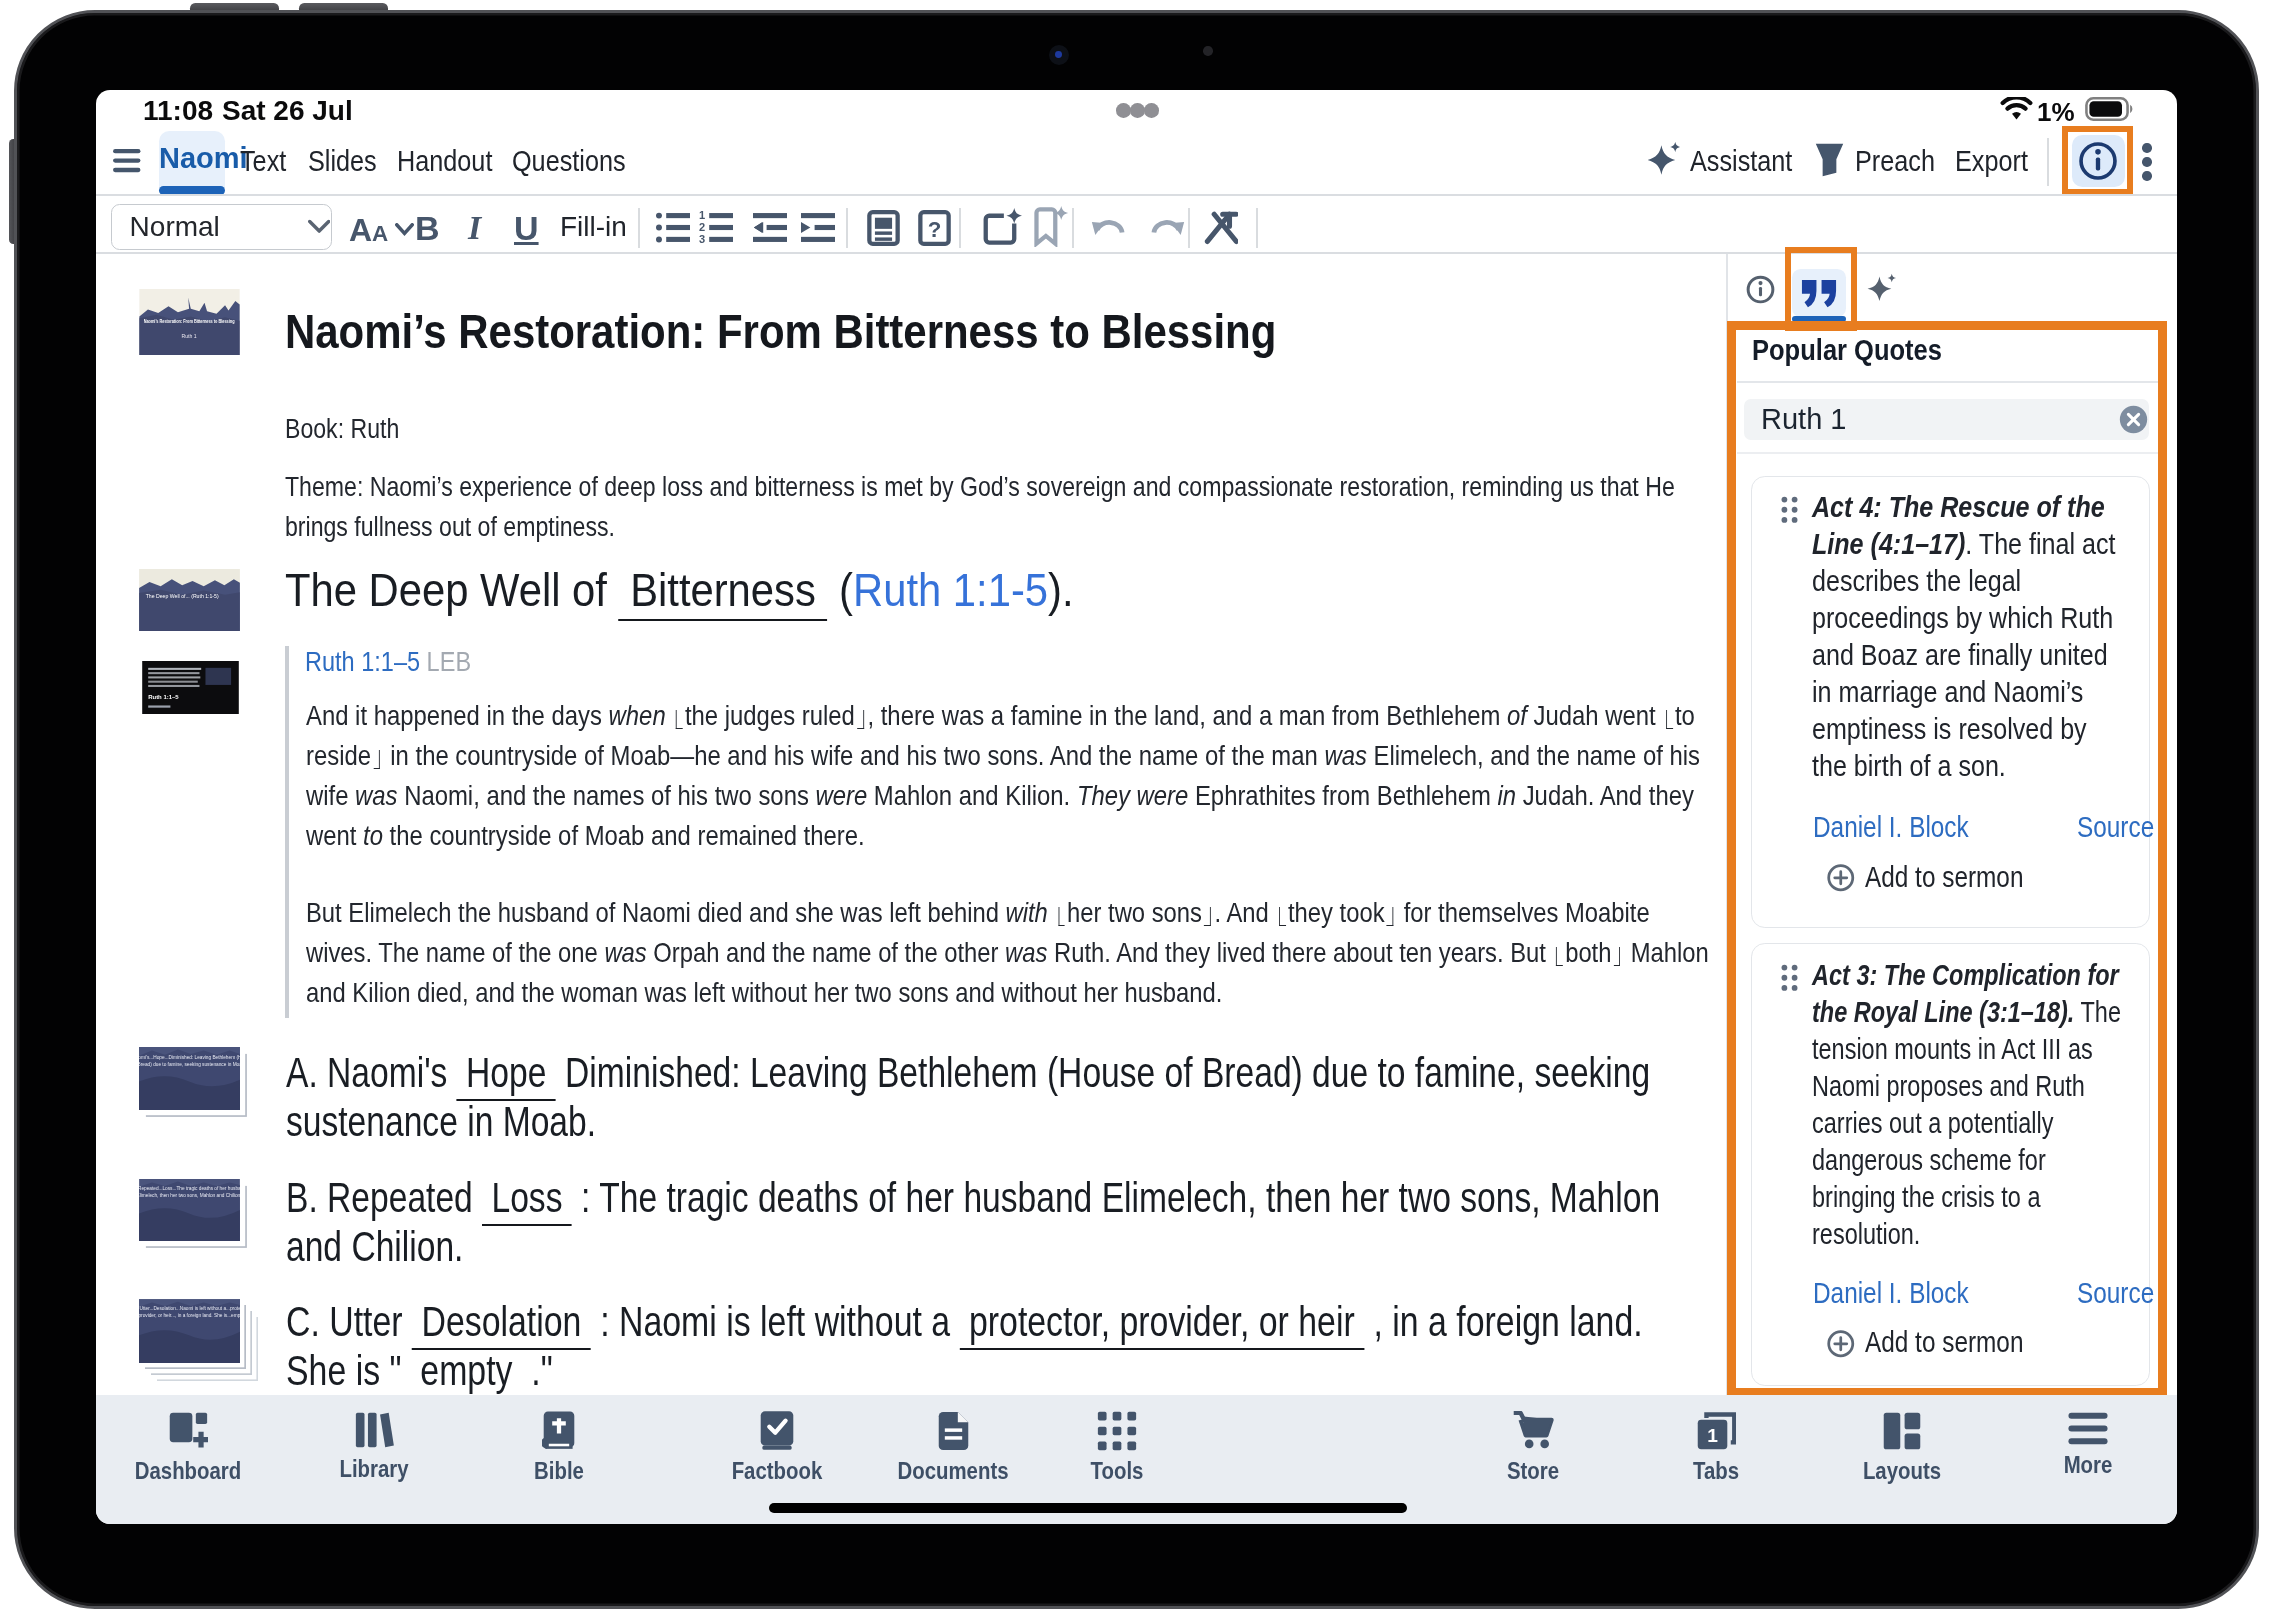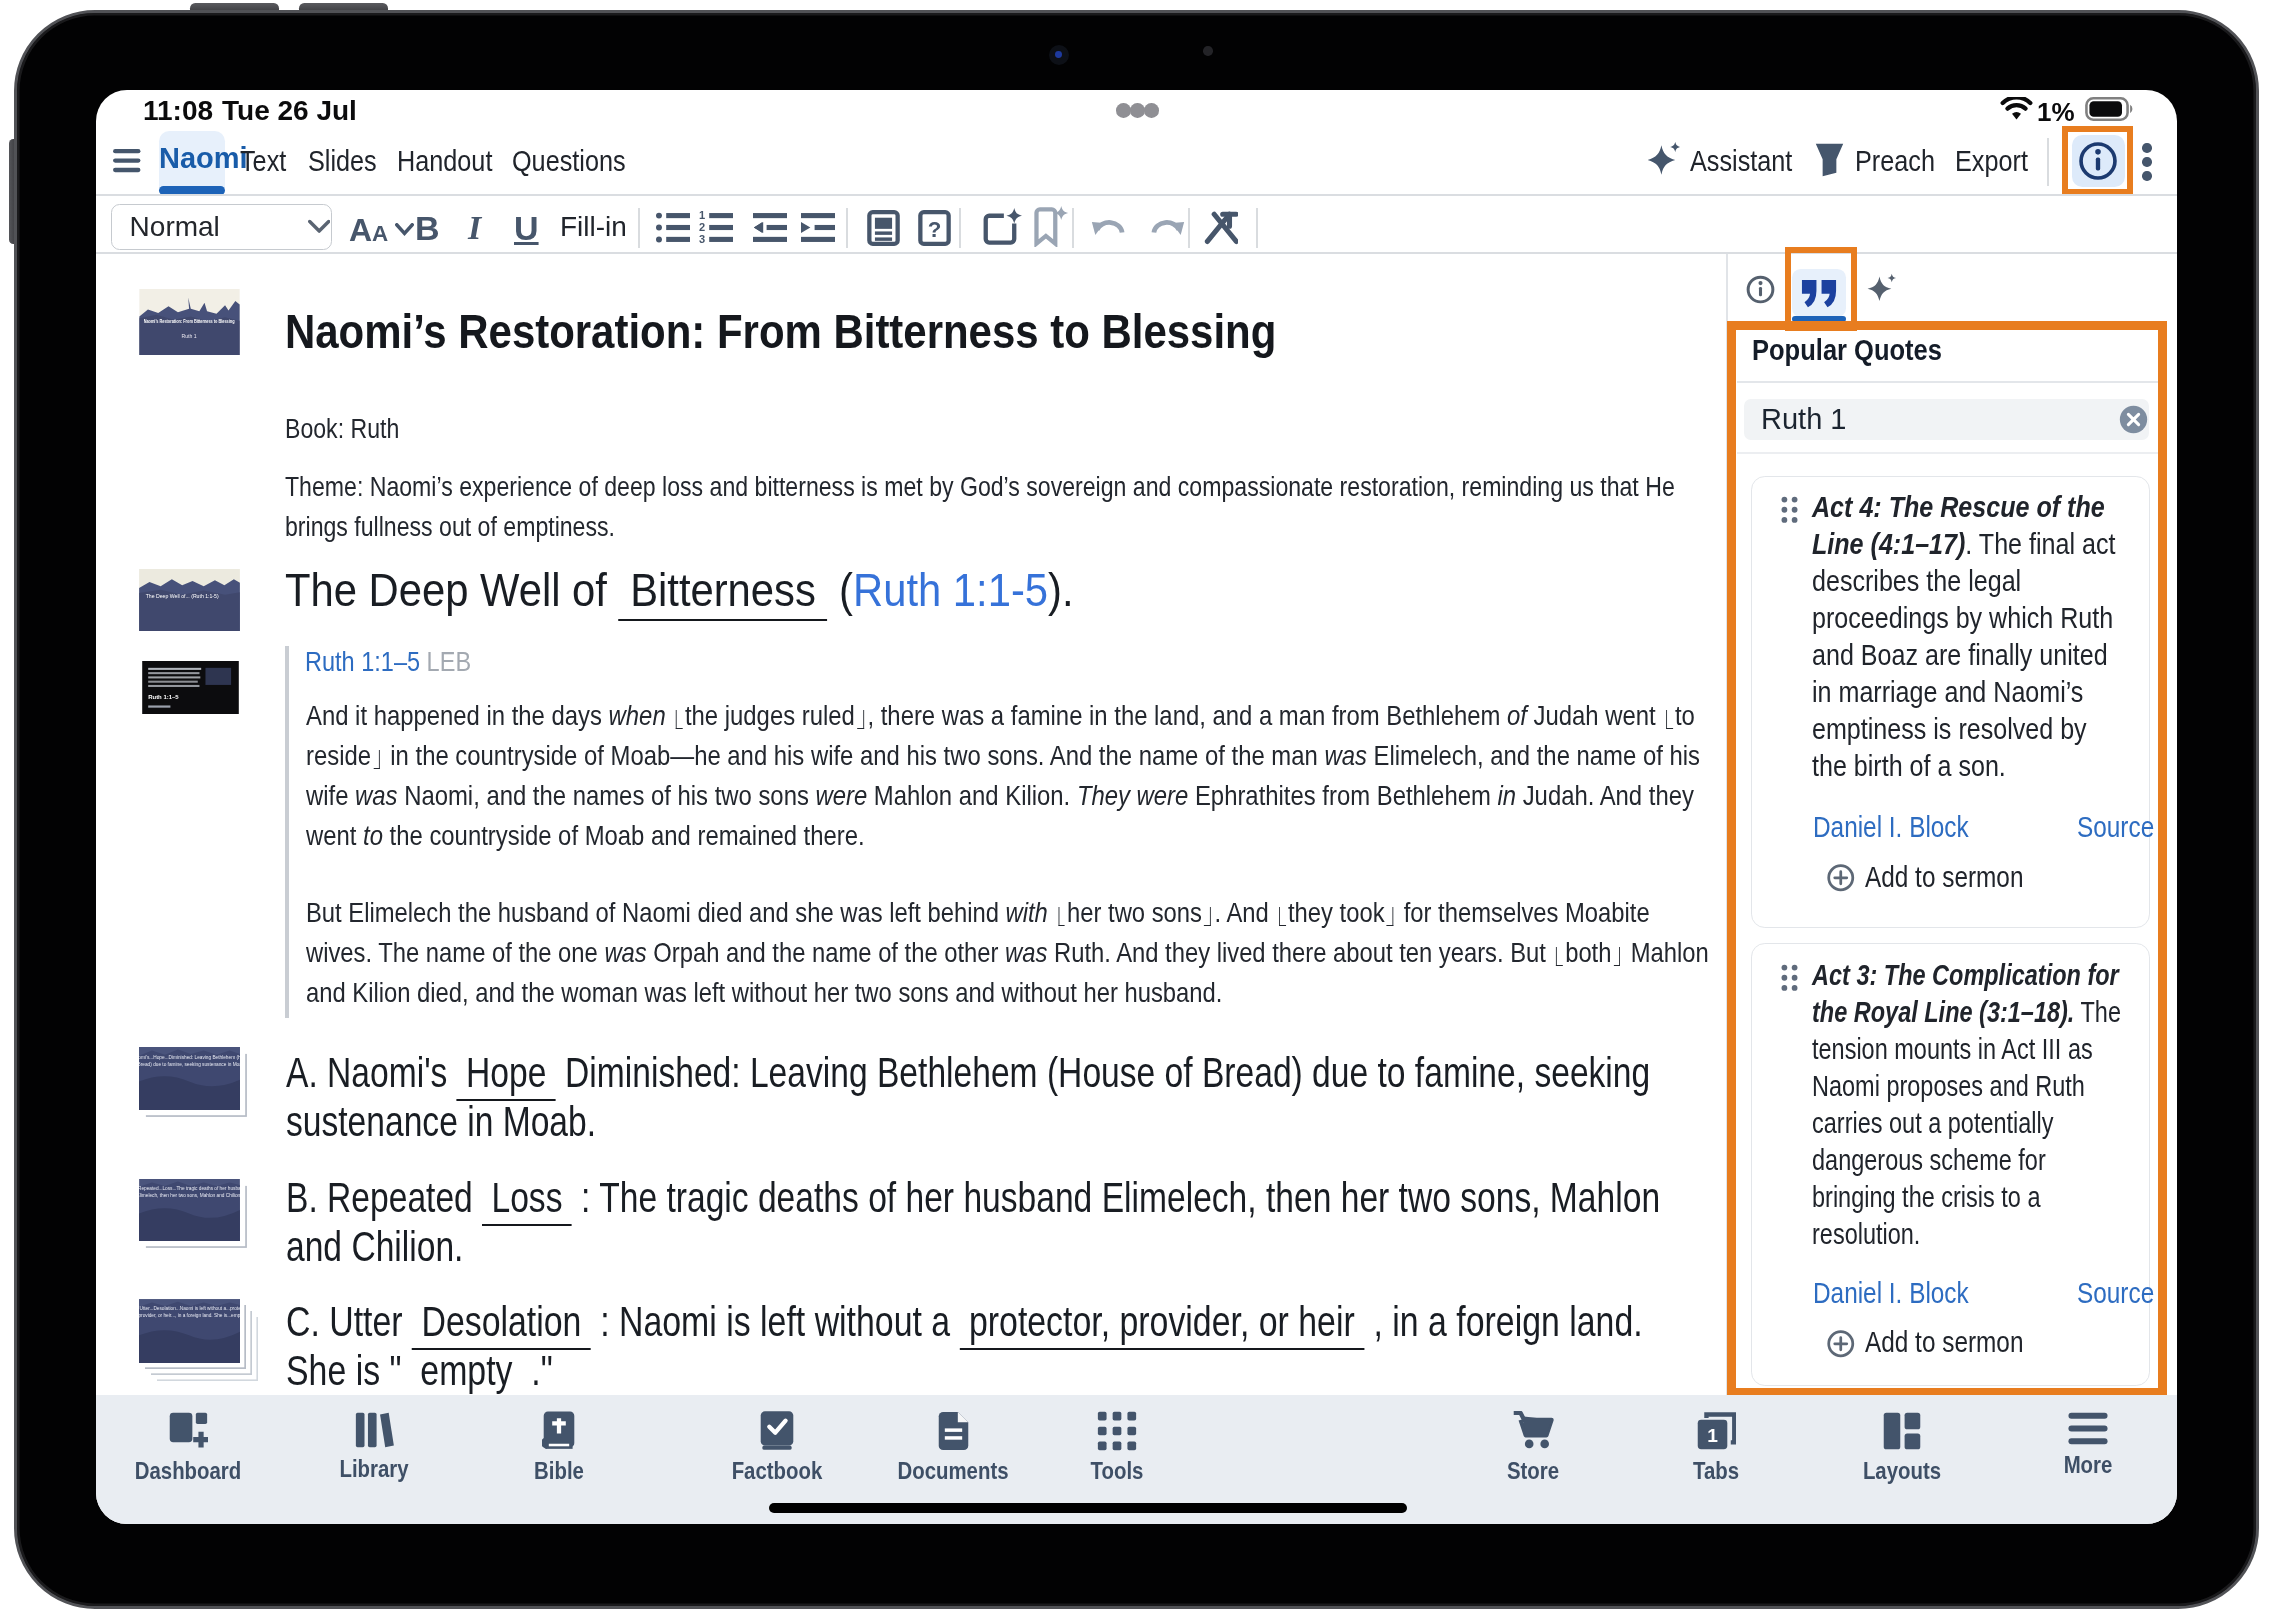--- a/index.html
+++ b/index.html
@@ -1,19 +1,19 @@
 <!DOCTYPE html>
 <html style="font-size:13.8px"><head><meta charset="utf-8">
 <style>
 html,body{margin:0;padding:0;background:#fff;width:2273px;height:1617px;overflow:hidden;}
 *{box-sizing:border-box;font-family:"Liberation Sans",sans-serif;}
 .abs{position:absolute;}
 #device{position:absolute;left:13.8px;top:9.5px;width:2245px;height:1599px;background:#020203;border-radius:81px;border:3.4px solid #515256;box-shadow:inset 0 0 0 2.6px #1a1a1c;z-index:2;}
 .sbtn{position:absolute;background:linear-gradient(#5a5b5f,#39393d);z-index:1;}
-#screen{position:absolute;left:96px;top:90px;width:2081px;height:1434px;background:#fff;border-radius:31px;overflow:hidden;z-index:3;}
+#screen{position:absolute;left:96px;top:90px;width:2081px;height:1434px;background:#fff;border-radius:14px;overflow:hidden;z-index:3;}
 
 #cam{position:absolute;left:1049px;top:45px;width:20px;height:20px;border-radius:50%;background:#0d1017;z-index:4;}
 #cam::after{content:"";position:absolute;left:6px;top:6px;width:6.9px;height:6.9px;border-radius:50%;background:#1e3a9e;}
 
 .st{position:absolute;color:#0b0b0c;font-size:28px;font-weight:600;}
 .dot{position:absolute;width:14.6px;height:14.6px;border-radius:50%;background:#8f8f94;top:13px;}
 
 .nav{position:absolute;font-size:29px;color:#20242b;transform:scaleX(.87);transform-origin:0 0;white-space:nowrap;}
 #editpill{position:absolute;left:63px;top:41px;width:66px;height:57px;background:#e7f0fb;border-radius:10.3px 10.3px 0 0;color:#195ca9;font-weight:600;font-size:29px;text-align:center;line-height:55px;}
 #editbar{position:absolute;left:63px;top:96px;width:66px;height:8.6px;background:#1d63b8;border-radius:5.2px;}
@@ -55,21 +55,21 @@
 </style></head>
 <body>
 
 <div class="sbtn" style="left:190px;top:2.6px;width:89px;height:10.3px;border-radius:5.2px 5.2px 0 0;"></div>
 <div class="sbtn" style="left:299px;top:2.6px;width:89px;height:10.3px;border-radius:5.2px 5.2px 0 0;"></div>
 <div class="sbtn" style="left:8.6px;top:139px;width:8.6px;height:105px;border-radius:4.3px 0 0 4.3px;background:linear-gradient(90deg,#55565a,#38383c);"></div>
 <div id="device"></div>
 <div id="screen">
   <div id="statusbar">
     <div class="st" style="left:47px;top:5.2px;font-weight:700;">11:08</div>
-    <div class="st" style="left:126px;top:5.2px;font-weight:700;">Tue 26 Jul</div>
+    <div class="st" style="left:126px;top:5.2px;font-weight:700;">Sat 26 Jul</div>
     <div class="dot" style="left:1020px;"></div>
     <div class="dot" style="left:1034px;"></div>
     <div class="dot" style="left:1048px;"></div>
     <svg class="abs" style="left:1904px;top:6.9px;" width="33" height="25" viewBox="0 0 38 29">
       <path d="M19 26 L13.8 19.5 A8.3 8.3 0 0 1 24.2 19.5 Z" fill="#0b0b0c"></path>
       <path d="M8.5 13.5 A15.5 15.5 0 0 1 29.5 13.5" fill="none" stroke="#0b0b0c" stroke-width="5" stroke-linecap="round"></path>
       <path d="M3 7 A22.6 22.6 0 0 1 35 7" fill="none" stroke="#0b0b0c" stroke-width="5" stroke-linecap="round"></path>
     </svg>
     <div class="st" style="left:1941px;top:6.9px;font-size:26px;">1%</div>
     <svg class="abs" style="left:1989px;top:6.9px;" width="50" height="24" viewBox="0 0 58 28">

